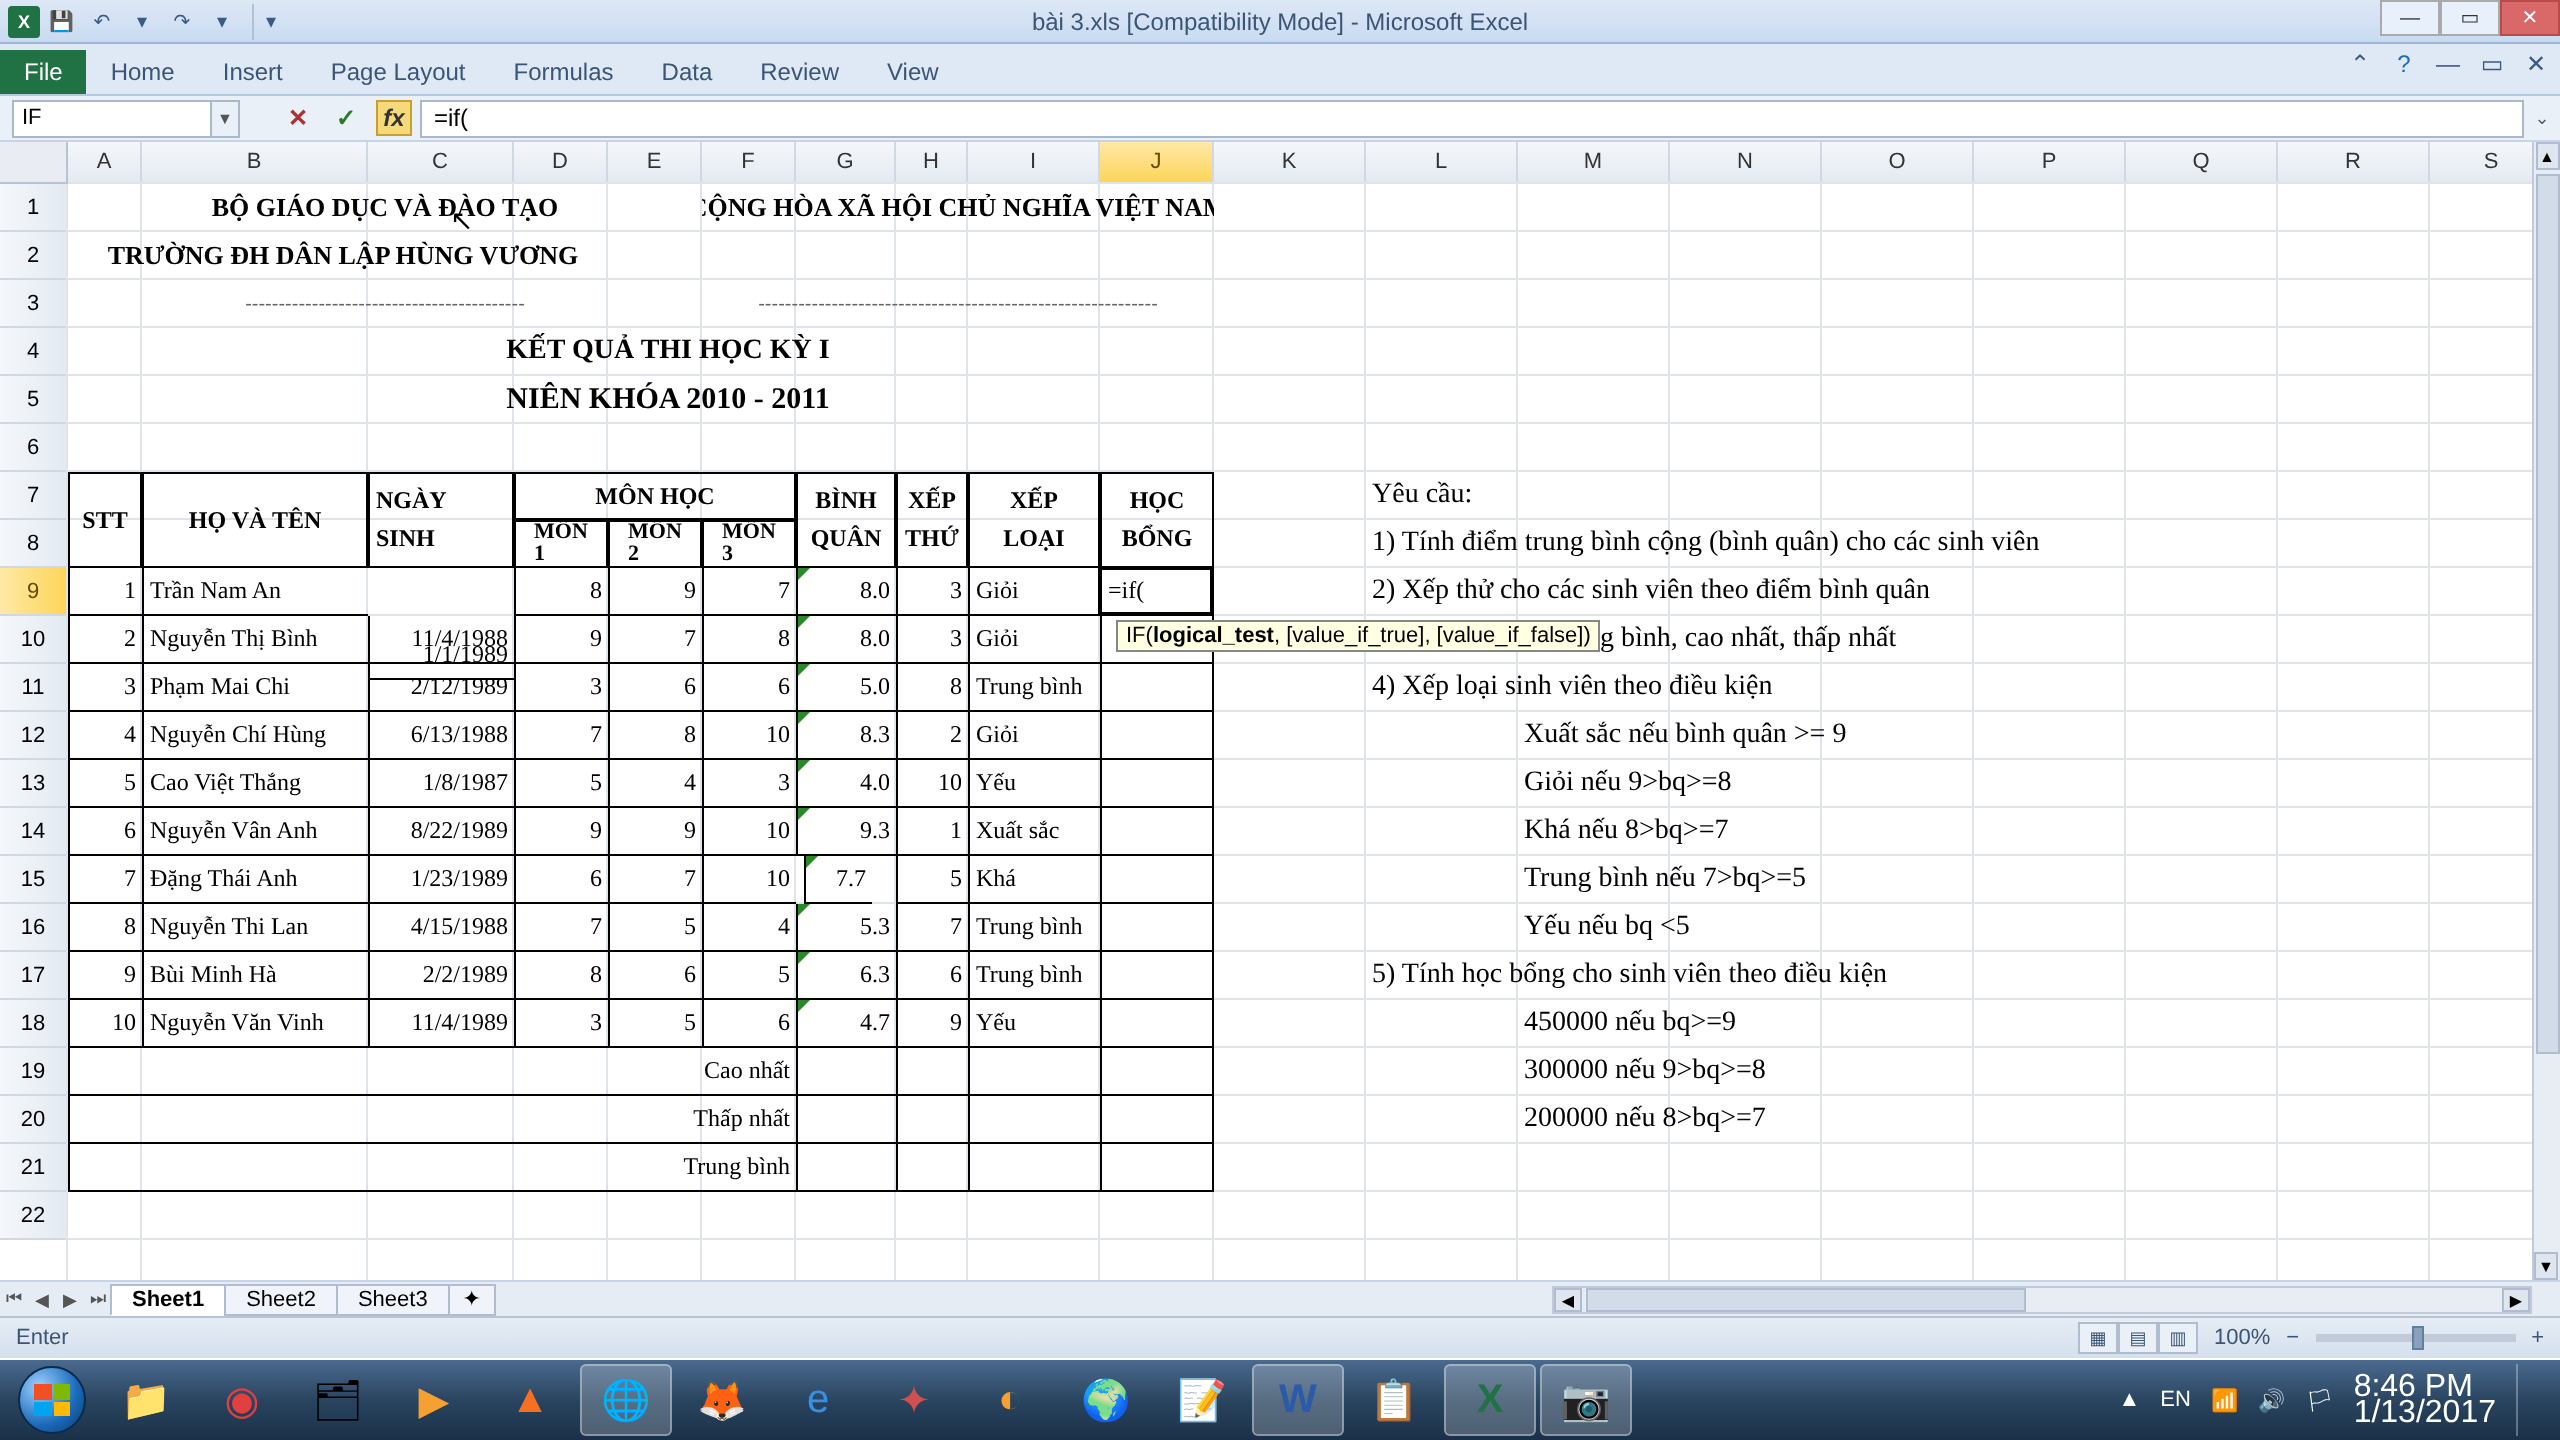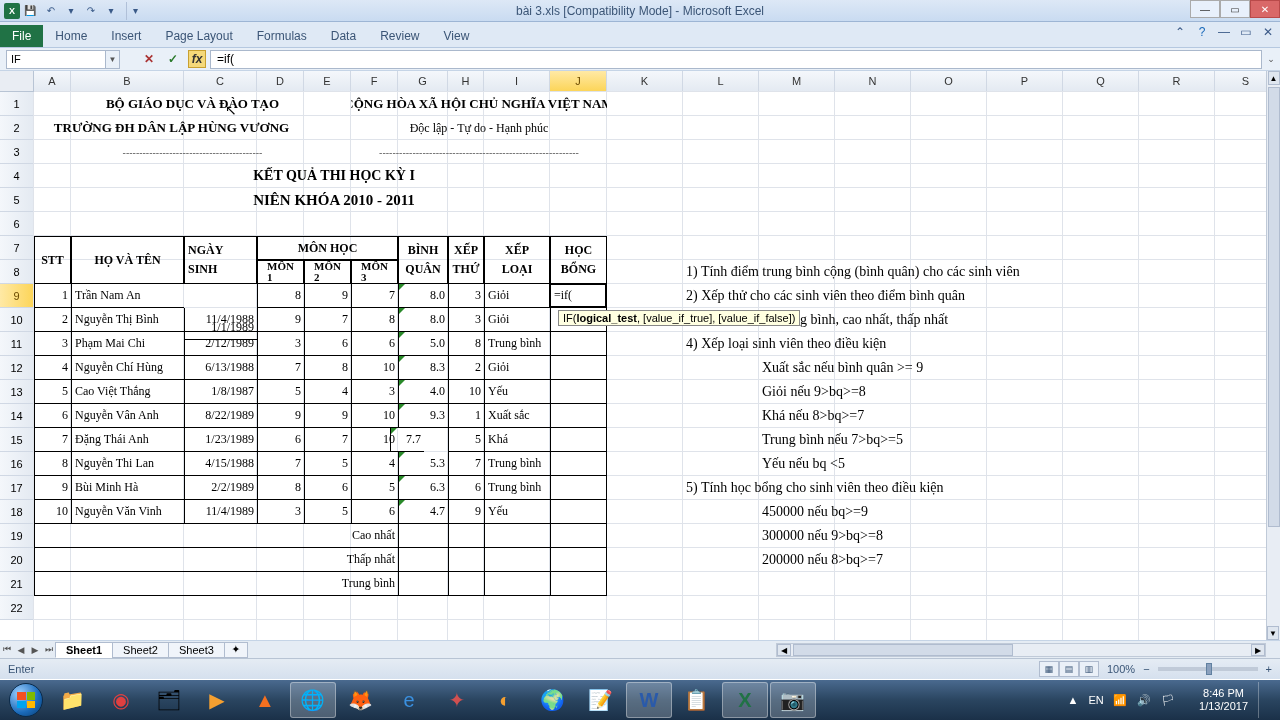--- a/index.html
+++ b/index.html
@@ -105,21 +105,21 @@
   display:flex; align-items:center; padding:0 4px; gap:2px;
 }
 .start-orb { width:44px; height:40px; display:flex; align-items:center; justify-content:center;}
 .orb-circle { width:34px; height:34px; border-radius:50%; background:radial-gradient(circle at 30% 30%, #9ed0ff, #1a6aba 60%, #0a3a6a); border:1px solid #0a2a4a; display:flex; align-items:center; justify-content:center;}
 .win-flag { width:18px; height:16px; display:grid; grid-template:1fr 1fr/1fr 1fr; gap:1px;}
 .win-flag div:nth-child(1){background:#f25022;} .win-flag div:nth-child(2){background:#7fba00;}
 .win-flag div:nth-child(3){background:#00a4ef;} .win-flag div:nth-child(4){background:#ffb900;}
 .tb-item { width:46px; height:36px; border-radius:3px; display:flex; align-items:center; justify-content:center; font-size:20px;}
 .tb-item.active { background:rgba(255,255,255,0.22); box-shadow:inset 0 0 0 1px rgba(255,255,255,0.35);}
 .tb-right { margin-left:auto; display:flex; align-items:center; gap:10px; color:#fff; font-size:11px; padding-right:8px;}
-.tb-clock { text-align:center; line-height:13px; font-size:11px;margin-left:14px;}
+.tb-clock { text-align:left; line-height:13px; font-size:16px;}
 .vscroll { position:absolute; right:0; top:71px; width:14px; height:569px; background:#e8edf4; border-left:1px solid #c0cad8;}
 .vscroll .sb-btn { width:12px; height:14px; margin:0 auto; background:#dfe6ef; border:1px solid #b0bccf; display:flex;align-items:center;justify-content:center;font-size:8px;}
 .vscroll .vthumb { width:12px; height:440px; margin:2px auto; background:#d2dbe8; border:1px solid #b0bccf;}
 </style>
 </head>
 <body>
 
 <div class="titlebar">
   <div class="qat">
     <div class="qat-item xl">X</div>
@@ -259,21 +259,20 @@
         <div class="gridlines-h" style="top: 383px;"></div>
         <div class="gridlines-h" style="top: 407px;"></div>
         <div class="gridlines-h" style="top: 431px;"></div>
         <div class="gridlines-h" style="top: 455px;"></div>
         <div class="gridlines-h" style="top: 479px;"></div>
         <div class="gridlines-h" style="top: 503px;"></div>
         <div class="gridlines-h" style="top: 527px;"></div>
         <div class="cell hdr1 center" style="left: 0px; top: 0px; width: 317px; height: 24px;">BỘ GIÁO DỤC VÀ ĐÀO TẠO</div>
         <div class="cell hdr1 center" style="left: 317px; top: 0px; width: 256px; height: 24px;">CỘNG HÒA XÃ HỘI CHỦ NGHĨA VIỆT NAM</div>
         <div class="cell hdr1 center" style="left: 0px; top: 24px; width: 275px; height: 24px;">TRƯỜNG ĐH DÂN LẬP HÙNG VƯƠNG</div>
-        <div class="cell hdr2 center" style="left: 317px; top: 24px; width: 256px; height: 24px;">Độc lập - Tự do - Hạnh phúc</div>
         <div class="cell center" style="left: 0px; top: 48px; width: 317px; height: 24px; font-size: 10px; color: rgb(102, 102, 102);">------------------------------------------</div>
         <div class="cell center" style="left: 317px; top: 48px; width: 256px; height: 24px; font-size: 10px; color: rgb(102, 102, 102);">------------------------------------------------------------</div>
         <div class="cell big-title center" style="left: 150px; top: 72px; width: 300px; height: 24px;">KẾT QUẢ THI HỌC KỲ I</div>
         <div class="cell big-title center" style="left: 150px; top: 96px; width: 300px; height: 24px; font-size: 15px;">NIÊN KHÓA 2010 - 2011</div>
         <div class="cell serif bold center " style="left: 0px; top: 144px; width: 37px; height: 48px; border-width: 1.5px; border-style: solid; border-color: rgb(0, 0, 0);">STT</div>
         <div class="cell serif bold center " style="left: 37px; top: 144px; width: 113px; height: 48px; border-width: 1.5px; border-style: solid; border-color: rgb(0, 0, 0);">HỌ VÀ TÊN</div>
         <div class="cell serif bold center " style="left: 150px; top: 144px; width: 73px; height: 48px; border-width: 1.5px; border-style: solid; border-color: rgb(0, 0, 0);">
           <div style="text-align:left;width:100%">
             <div>NGÀY</div>
             <div style="margin-top:4px">SINH</div>
@@ -366,21 +365,21 @@
         <div class="cell serif right" style="left: 364px; top: 312px; width: 50px; height: 24px; border-left: 1.5px solid rgb(0, 0, 0); border-bottom: 1px solid rgb(0, 0, 0); position: absolute;">9.3<div class="green-tri"></div></div>
         <div class="cell serif right" style="left: 414px; top: 312px; width: 36px; height: 24px; border-left: 1.5px solid rgb(0, 0, 0); border-bottom: 1px solid rgb(0, 0, 0);">1</div>
         <div class="cell serif " style="left: 450px; top: 312px; width: 66px; height: 24px; border-left: 1.5px solid rgb(0, 0, 0); border-bottom: 1px solid rgb(0, 0, 0);">Xuất sắc</div>
         <div class="cell serif " style="left: 516px; top: 312px; width: 57px; height: 24px; border-left: 1.5px solid rgb(0, 0, 0); border-right: 1.5px solid rgb(0, 0, 0); border-bottom: 1px solid rgb(0, 0, 0);"></div>
         <div class="cell serif right" style="left: 0px; top: 336px; width: 37px; height: 24px; border-left: 1.5px solid rgb(0, 0, 0); border-bottom: 1px solid rgb(0, 0, 0);">7</div>
         <div class="cell serif " style="left: 37px; top: 336px; width: 113px; height: 24px; border-left: 1.5px solid rgb(0, 0, 0); border-bottom: 1px solid rgb(0, 0, 0);">Đặng Thái Anh</div>
         <div class="cell serif right" style="left: 150px; top: 336px; width: 73px; height: 24px; border-left: 1.5px solid rgb(0, 0, 0); border-bottom: 1px solid rgb(0, 0, 0);">1/23/1989</div>
         <div class="cell serif right" style="left: 223px; top: 336px; width: 47px; height: 24px; border-left: 1.5px solid rgb(0, 0, 0); border-bottom: 1px solid rgb(0, 0, 0);">6</div>
         <div class="cell serif right" style="left: 270px; top: 336px; width: 47px; height: 24px; border-left: 1.5px solid rgb(0, 0, 0); border-bottom: 1px solid rgb(0, 0, 0);">7</div>
         <div class="cell serif right" style="left: 317px; top: 336px; width: 47px; height: 24px; border-left: 1.5px solid rgb(0, 0, 0); border-bottom: 1px solid rgb(0, 0, 0);">10</div>
-        <div class="cell serif right" style="left: 356px; top: 336px; width: 34px; height: 24px; border-left: 1.5px solid rgb(0, 0, 0); border-bottom: 1px solid rgb(0, 0, 0); position: absolute;">7.7<div class="green-tri"></div></div>
+        <div class="cell serif right" style="left: 368px; top: 336px; width: 34px; height: 24px; border-left: 1.5px solid rgb(0, 0, 0); border-bottom: 1px solid rgb(0, 0, 0); position: absolute;">7.7<div class="green-tri"></div></div>
         <div class="cell serif right" style="left: 414px; top: 336px; width: 36px; height: 24px; border-left: 1.5px solid rgb(0, 0, 0); border-bottom: 1px solid rgb(0, 0, 0);">5</div>
         <div class="cell serif " style="left: 450px; top: 336px; width: 66px; height: 24px; border-left: 1.5px solid rgb(0, 0, 0); border-bottom: 1px solid rgb(0, 0, 0);">Khá</div>
         <div class="cell serif " style="left: 516px; top: 336px; width: 57px; height: 24px; border-left: 1.5px solid rgb(0, 0, 0); border-right: 1.5px solid rgb(0, 0, 0); border-bottom: 1px solid rgb(0, 0, 0);"></div>
         <div class="cell serif right" style="left: 0px; top: 360px; width: 37px; height: 24px; border-left: 1.5px solid rgb(0, 0, 0); border-bottom: 1px solid rgb(0, 0, 0);">8</div>
         <div class="cell serif " style="left: 37px; top: 360px; width: 113px; height: 24px; border-left: 1.5px solid rgb(0, 0, 0); border-bottom: 1px solid rgb(0, 0, 0);">Nguyễn Thi Lan</div>
         <div class="cell serif right" style="left: 150px; top: 360px; width: 73px; height: 24px; border-left: 1.5px solid rgb(0, 0, 0); border-bottom: 1px solid rgb(0, 0, 0);">4/15/1988</div>
         <div class="cell serif right" style="left: 223px; top: 360px; width: 47px; height: 24px; border-left: 1.5px solid rgb(0, 0, 0); border-bottom: 1px solid rgb(0, 0, 0);">7</div>
         <div class="cell serif right" style="left: 270px; top: 360px; width: 47px; height: 24px; border-left: 1.5px solid rgb(0, 0, 0); border-bottom: 1px solid rgb(0, 0, 0);">5</div>
         <div class="cell serif right" style="left: 317px; top: 360px; width: 47px; height: 24px; border-left: 1.5px solid rgb(0, 0, 0); border-bottom: 1px solid rgb(0, 0, 0);">4</div>
         <div class="cell serif right" style="left: 364px; top: 360px; width: 50px; height: 24px; border-left: 1.5px solid rgb(0, 0, 0); border-bottom: 1px solid rgb(0, 0, 0); position: absolute;">5.3<div class="green-tri"></div></div>
@@ -415,20 +414,21 @@
         <div class="cell serif right" style="left: 0px; top: 456px; width: 364px; height: 24px; border-left: 1.5px solid rgb(0, 0, 0); border-bottom: 1px solid rgb(0, 0, 0);">Thấp nhất</div>
         <div class="cell " style="left: 364px; top: 456px; width: 50px; height: 24px; border-left: 1.5px solid rgb(0, 0, 0); border-bottom: 1px solid rgb(0, 0, 0);"></div>
         <div class="cell " style="left: 414px; top: 456px; width: 36px; height: 24px; border-left: 1.5px solid rgb(0, 0, 0); border-bottom: 1px solid rgb(0, 0, 0);"></div>
         <div class="cell " style="left: 450px; top: 456px; width: 66px; height: 24px; border-left: 1.5px solid rgb(0, 0, 0); border-bottom: 1px solid rgb(0, 0, 0);"></div>
         <div class="cell " style="left: 516px; top: 456px; width: 57px; height: 24px; border-left: 1.5px solid rgb(0, 0, 0); border-right: 1.5px solid rgb(0, 0, 0); border-bottom: 1px solid rgb(0, 0, 0);"></div>
         <div class="cell serif right" style="left: 0px; top: 480px; width: 364px; height: 24px; border-left: 1.5px solid rgb(0, 0, 0); border-bottom: 1.5px solid rgb(0, 0, 0);">Trung bình</div>
         <div class="cell " style="left: 364px; top: 480px; width: 50px; height: 24px; border-left: 1.5px solid rgb(0, 0, 0); border-bottom: 1.5px solid rgb(0, 0, 0);"></div>
         <div class="cell " style="left: 414px; top: 480px; width: 36px; height: 24px; border-left: 1.5px solid rgb(0, 0, 0); border-bottom: 1.5px solid rgb(0, 0, 0);"></div>
         <div class="cell " style="left: 450px; top: 480px; width: 66px; height: 24px; border-left: 1.5px solid rgb(0, 0, 0); border-bottom: 1.5px solid rgb(0, 0, 0);"></div>
         <div class="cell " style="left: 516px; top: 480px; width: 57px; height: 24px; border-left: 1.5px solid rgb(0, 0, 0); border-right: 1.5px solid rgb(0, 0, 0); border-bottom: 1.5px solid rgb(0, 0, 0);"></div>
+        <div class="cell serif" style="left: 649px; top: 144px; width: 380px; height: 24px; font-size: 14px;">Yêu cầu:</div>
         <div class="cell serif" style="left: 649px; top: 168px; width: 594px; height: 24px; font-size: 14px;">1) Tính điểm trung bình cộng (bình quân) cho các sinh viên</div>
         <div class="cell serif" style="left: 649px; top: 192px; width: 594px; height: 24px; font-size: 14px;">2) Xếp thử cho các sinh viên theo điểm bình quân</div>
         <div class="cell serif" style="left: 649px; top: 216px; width: 594px; height: 24px; font-size: 14px; padding-left: 110px;">ng bình, cao nhất, thấp nhất</div>
         <div class="cell serif" style="left: 649px; top: 240px; width: 594px; height: 24px; font-size: 14px;">4) Xếp loại sinh viên theo điều kiện</div>
         <div class="cell serif" style="left: 725px; top: 264px; width: 518px; height: 24px; font-size: 14px;">Xuất sắc nếu bình quân &gt;= 9</div>
         <div class="cell serif" style="left: 725px; top: 288px; width: 518px; height: 24px; font-size: 14px;">Giỏi nếu 9&gt;bq&gt;=8</div>
         <div class="cell serif" style="left: 725px; top: 312px; width: 518px; height: 24px; font-size: 14px;">Khá nếu 8&gt;bq&gt;=7</div>
         <div class="cell serif" style="left: 725px; top: 336px; width: 518px; height: 24px; font-size: 14px;">Trung bình nếu 7&gt;bq&gt;=5</div>
         <div class="cell serif" style="left: 725px; top: 360px; width: 518px; height: 24px; font-size: 14px;">Yếu nếu bq &lt;5</div>
         <div class="cell serif" style="left: 649px; top: 384px; width: 594px; height: 24px; font-size: 14px;">5) Tính học bổng cho sinh viên theo điều kiện</div>

